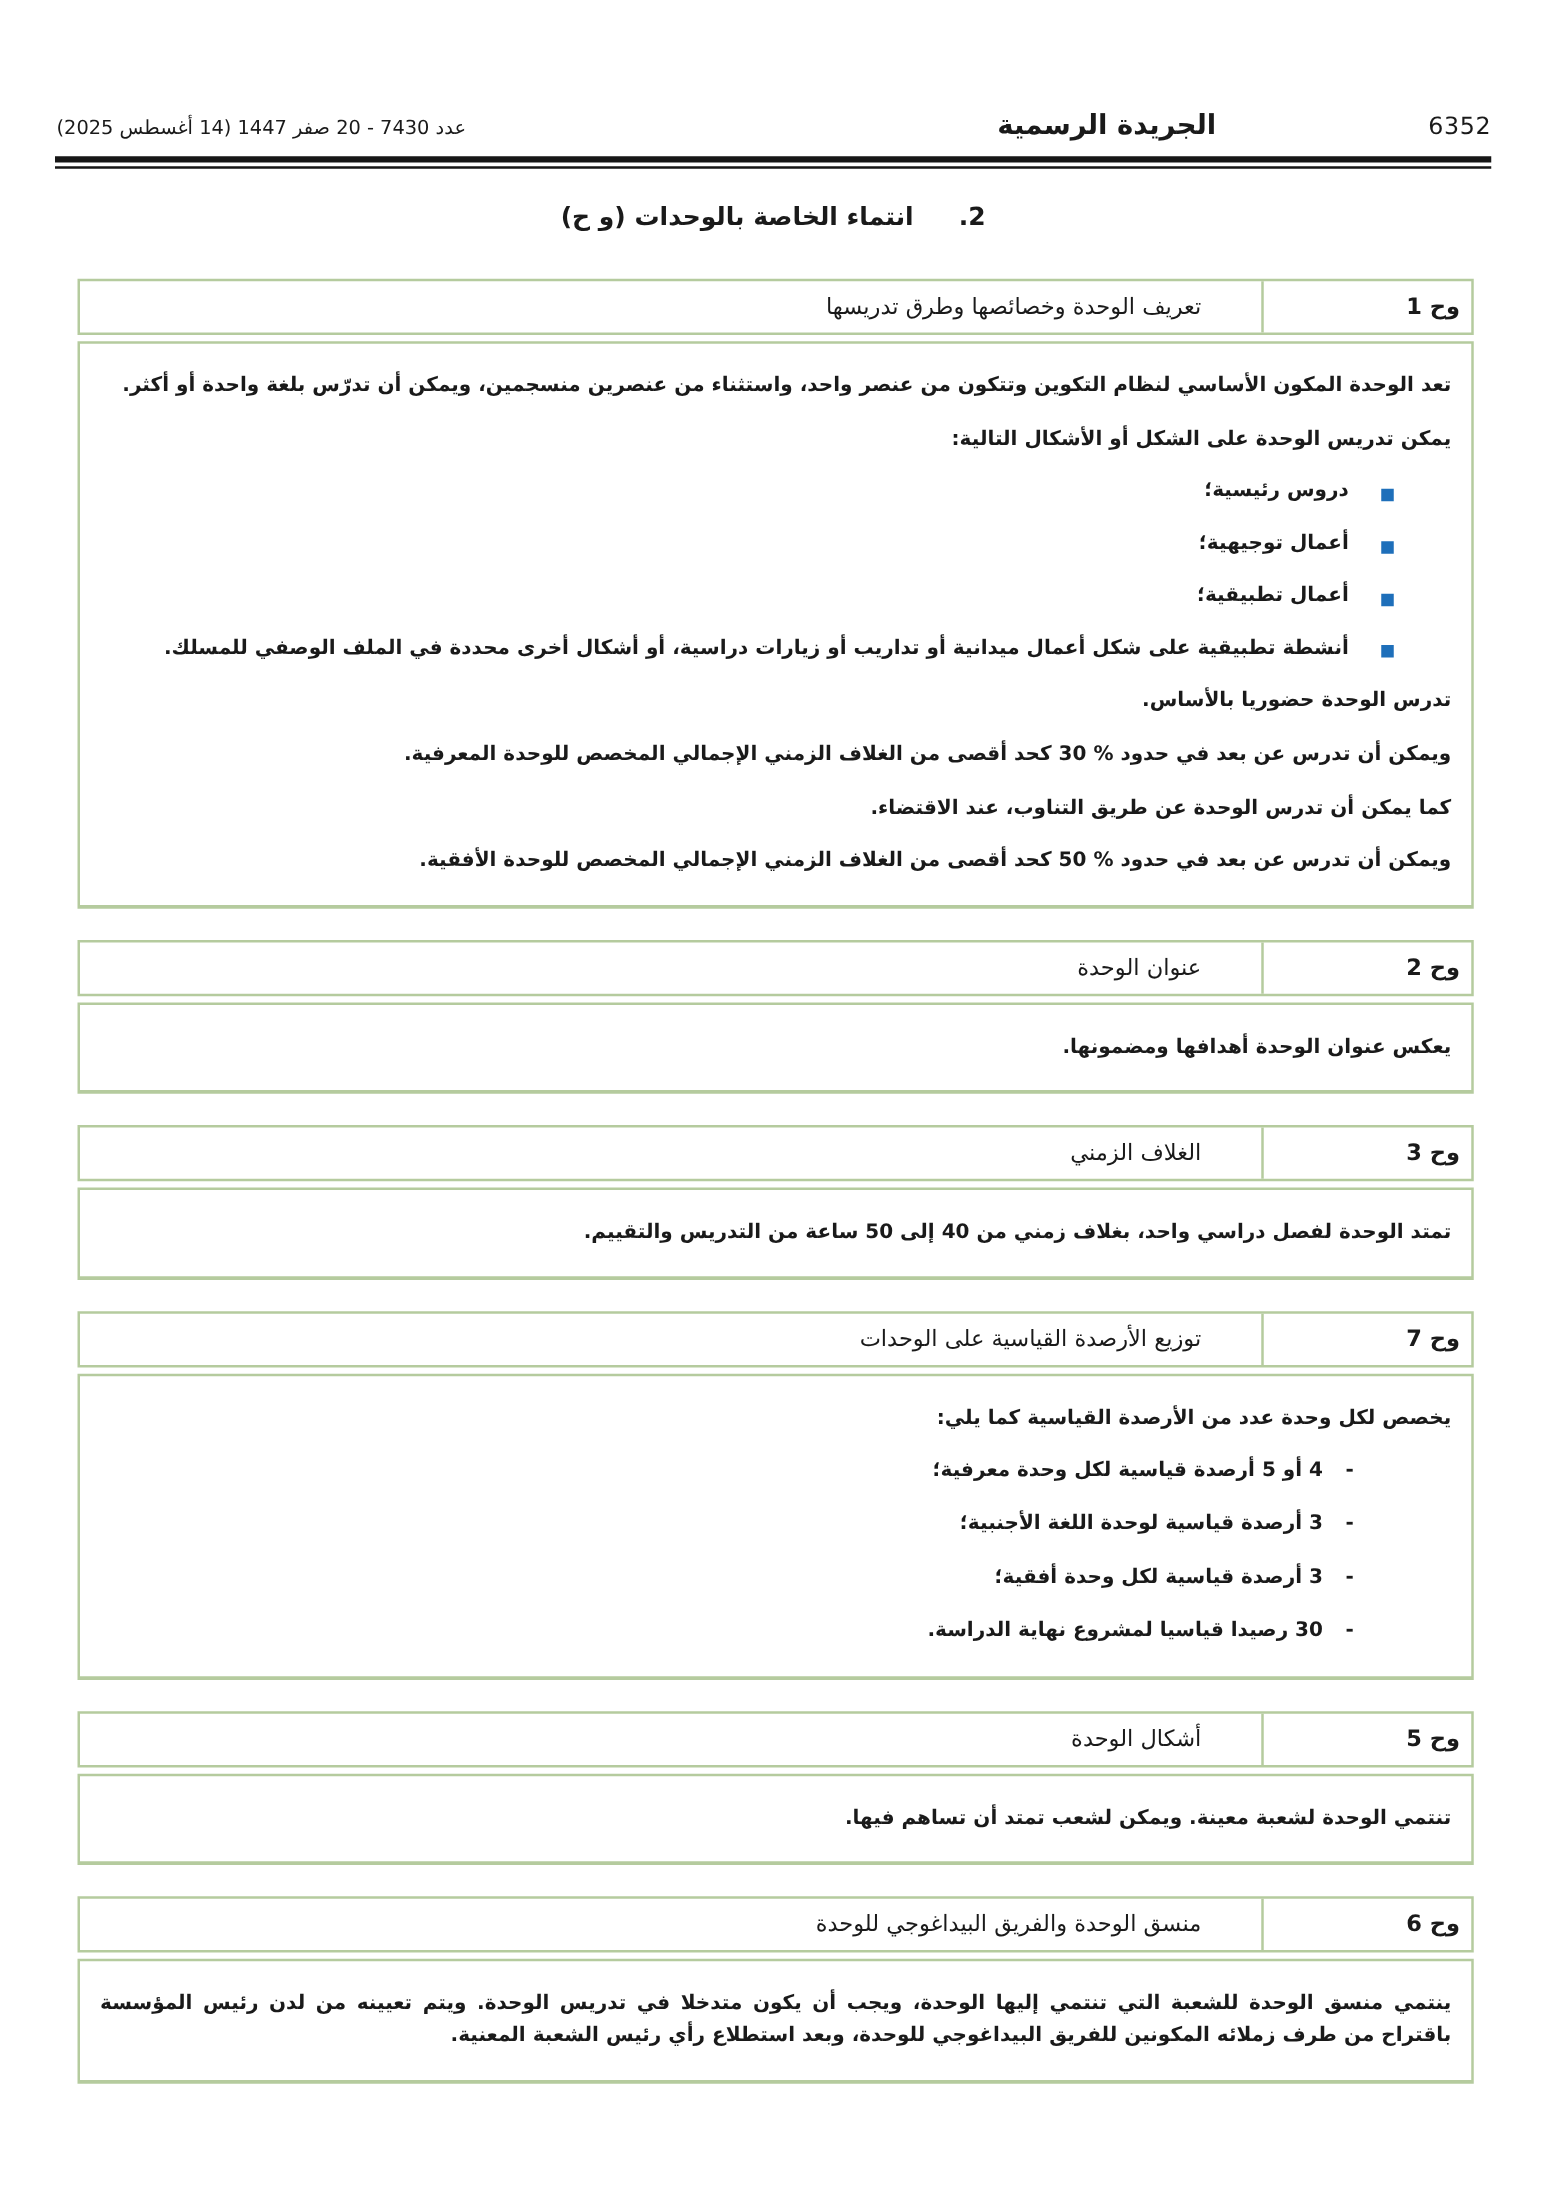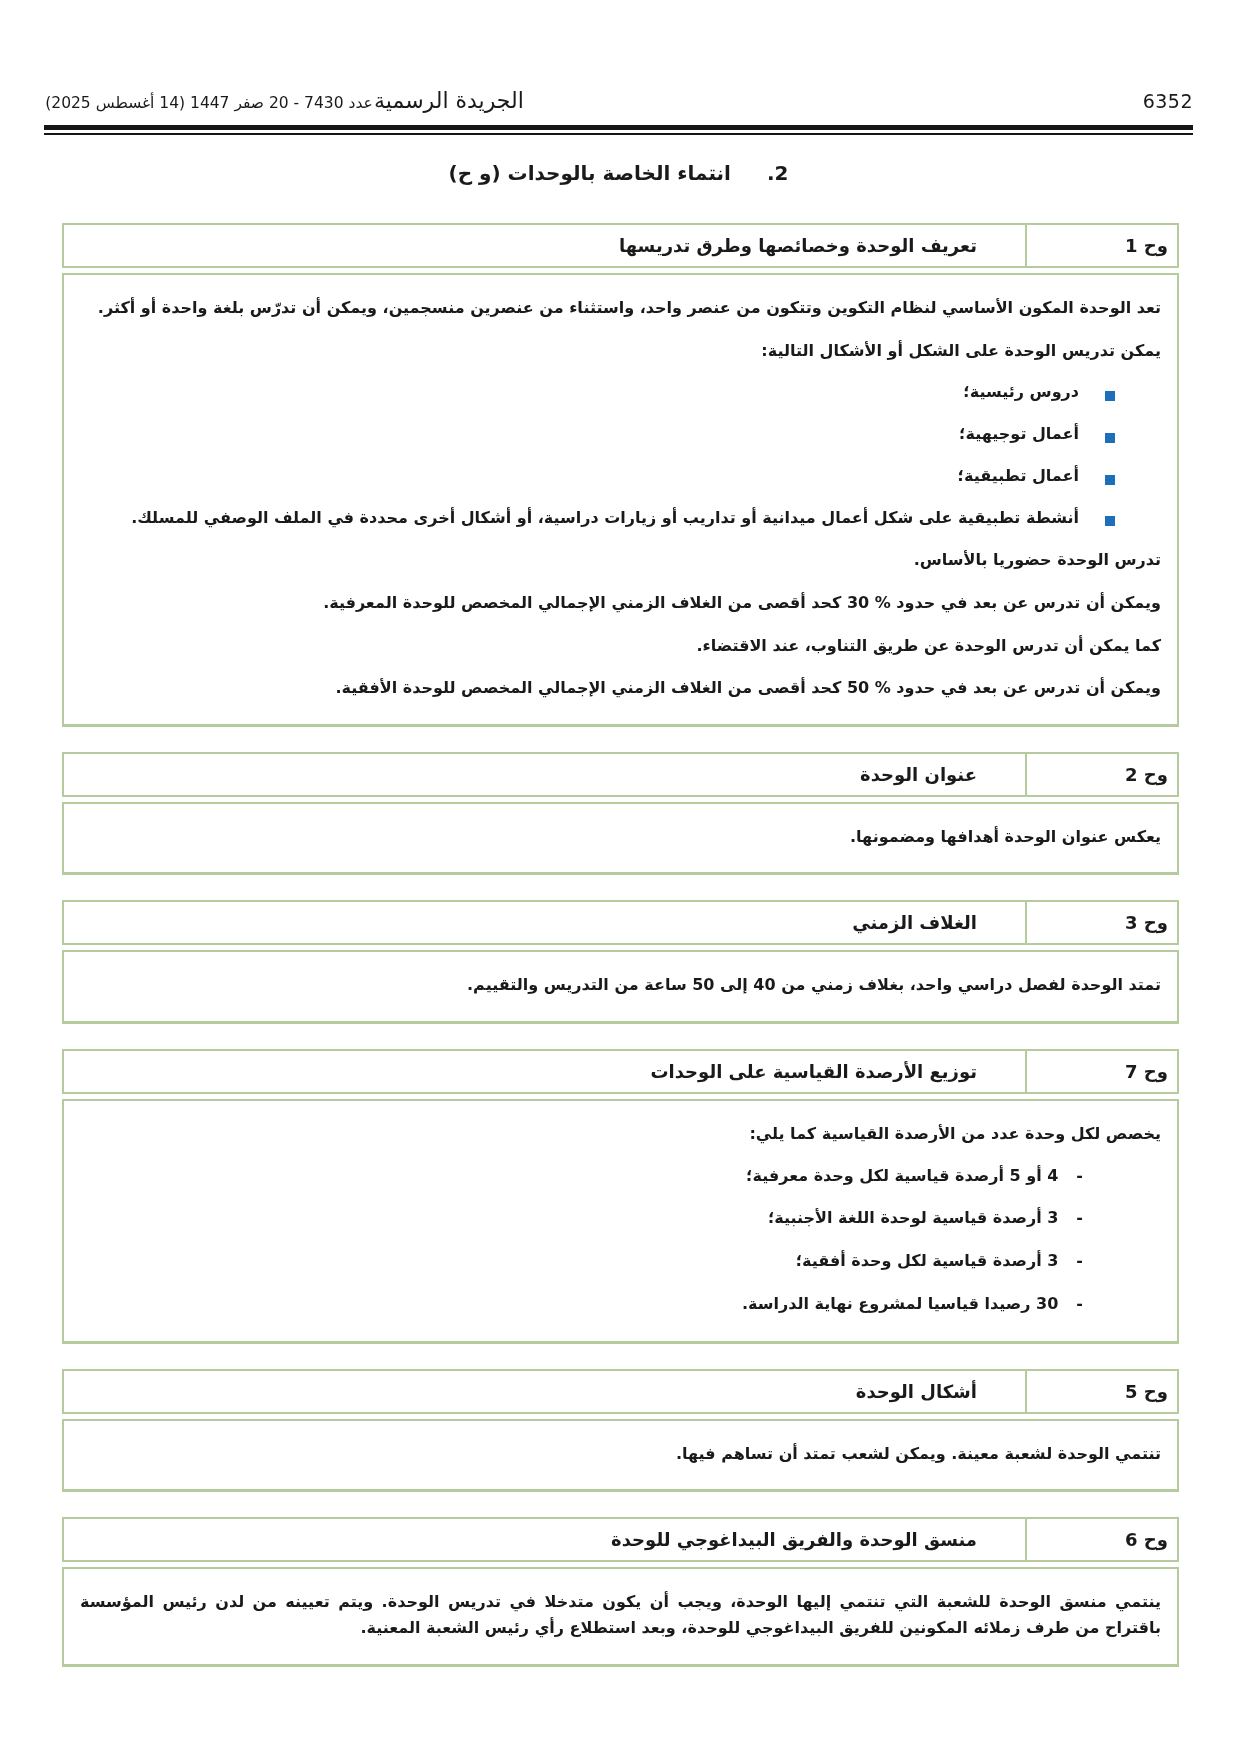--- a/index.html
+++ b/index.html
@@ -14,36 +14,36 @@
     direction:rtl;
     font-family:"DejaVu Sans",sans-serif;
     color:var(--ink);
     overflow:hidden;
   }
   .page{padding:88px 48px 0 44px;}
 
   
   .page-header{display:flex;align-items:baseline;}
   .page-number{width:220px;font-size:19px;letter-spacing:.5px;}
-  .gazette-title{flex:1;text-align:left;font-weight:normal;font-size:22px;}
+  .gazette-title{flex:1;text-align:right;font-weight:bold;font-size:22px;}
   .issue-info{width:330px;font-size:15.5px;text-align:center;white-space:nowrap;}
   .header-rule{margin-top:12px;height:10px;border-top:5px solid #161616;border-bottom:2px solid #161616;}
 
   
   .section-heading{margin-top:26px;display:flex;justify-content:center;gap:36px;
     font-weight:bold;font-size:20px;}
 
   
   .tables-wrap{margin-top:38px;padding:0 14px 0 18px;}
   .unit-table{margin-bottom:25px;}
   .unit-header{display:flex;border:2px solid var(--green);height:45px;background:#fff;}
-  .unit-code{width:152px;border-left:2px solid var(--green);display:flex;align-items:center;
+  .unit-code{width:168px;border-left:2px solid var(--green);display:flex;align-items:center;
     padding-right:9px;font-weight:bold;font-size:18px;}
   .unit-title{flex:1;display:flex;align-items:center;justify-content:flex-start;
-    padding-right:48px;font-weight:bold;font-size:18px;}
+    padding-right:48px;font-weight:normal;font-size:18px;}
   .unit-body{border:2px solid var(--green);border-bottom-width:3px;margin-top:5px;
     padding:20px 16px 6px;font-size:16px;background:#fff;font-weight:bold;}
   .unit-p{line-height:1.6;margin-bottom:17px;text-align:justify;}
 
   ul.sq-list{list-style:none;padding-right:46px;margin:3px 0 17px;}
   ul.sq-list li{display:flex;align-items:center;margin-bottom:17px;line-height:1.55;}
   .sq-marker{width:10px;height:10px;background:var(--blue);margin-top:7px;margin-left:26px;flex:none;}
 
   ul.dash-list{list-style:none;padding-right:78px;margin:1px 0 12px;}
   ul.dash-list li{display:flex;align-items:flex-start;margin-bottom:18px;line-height:1.55;}

